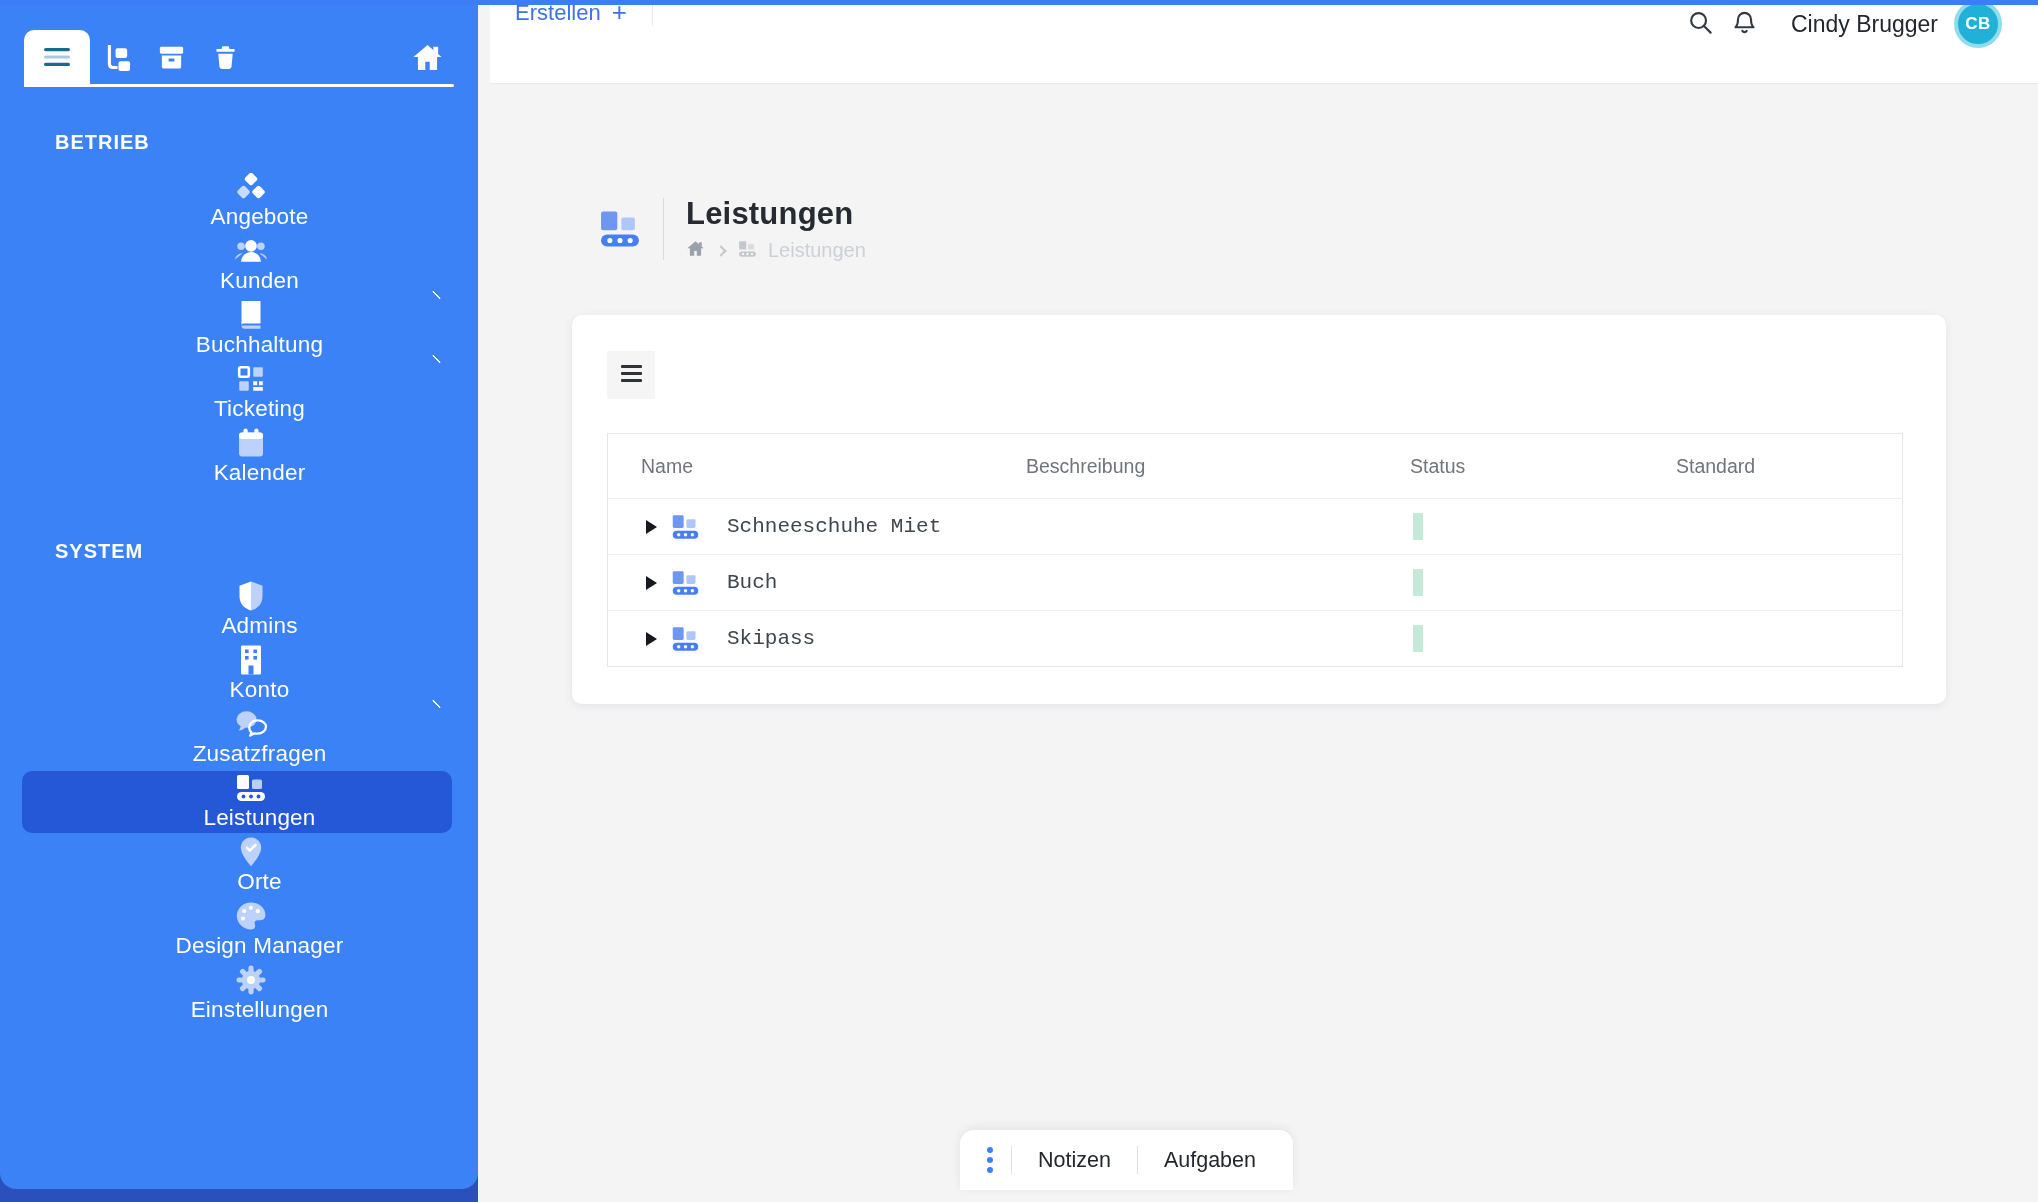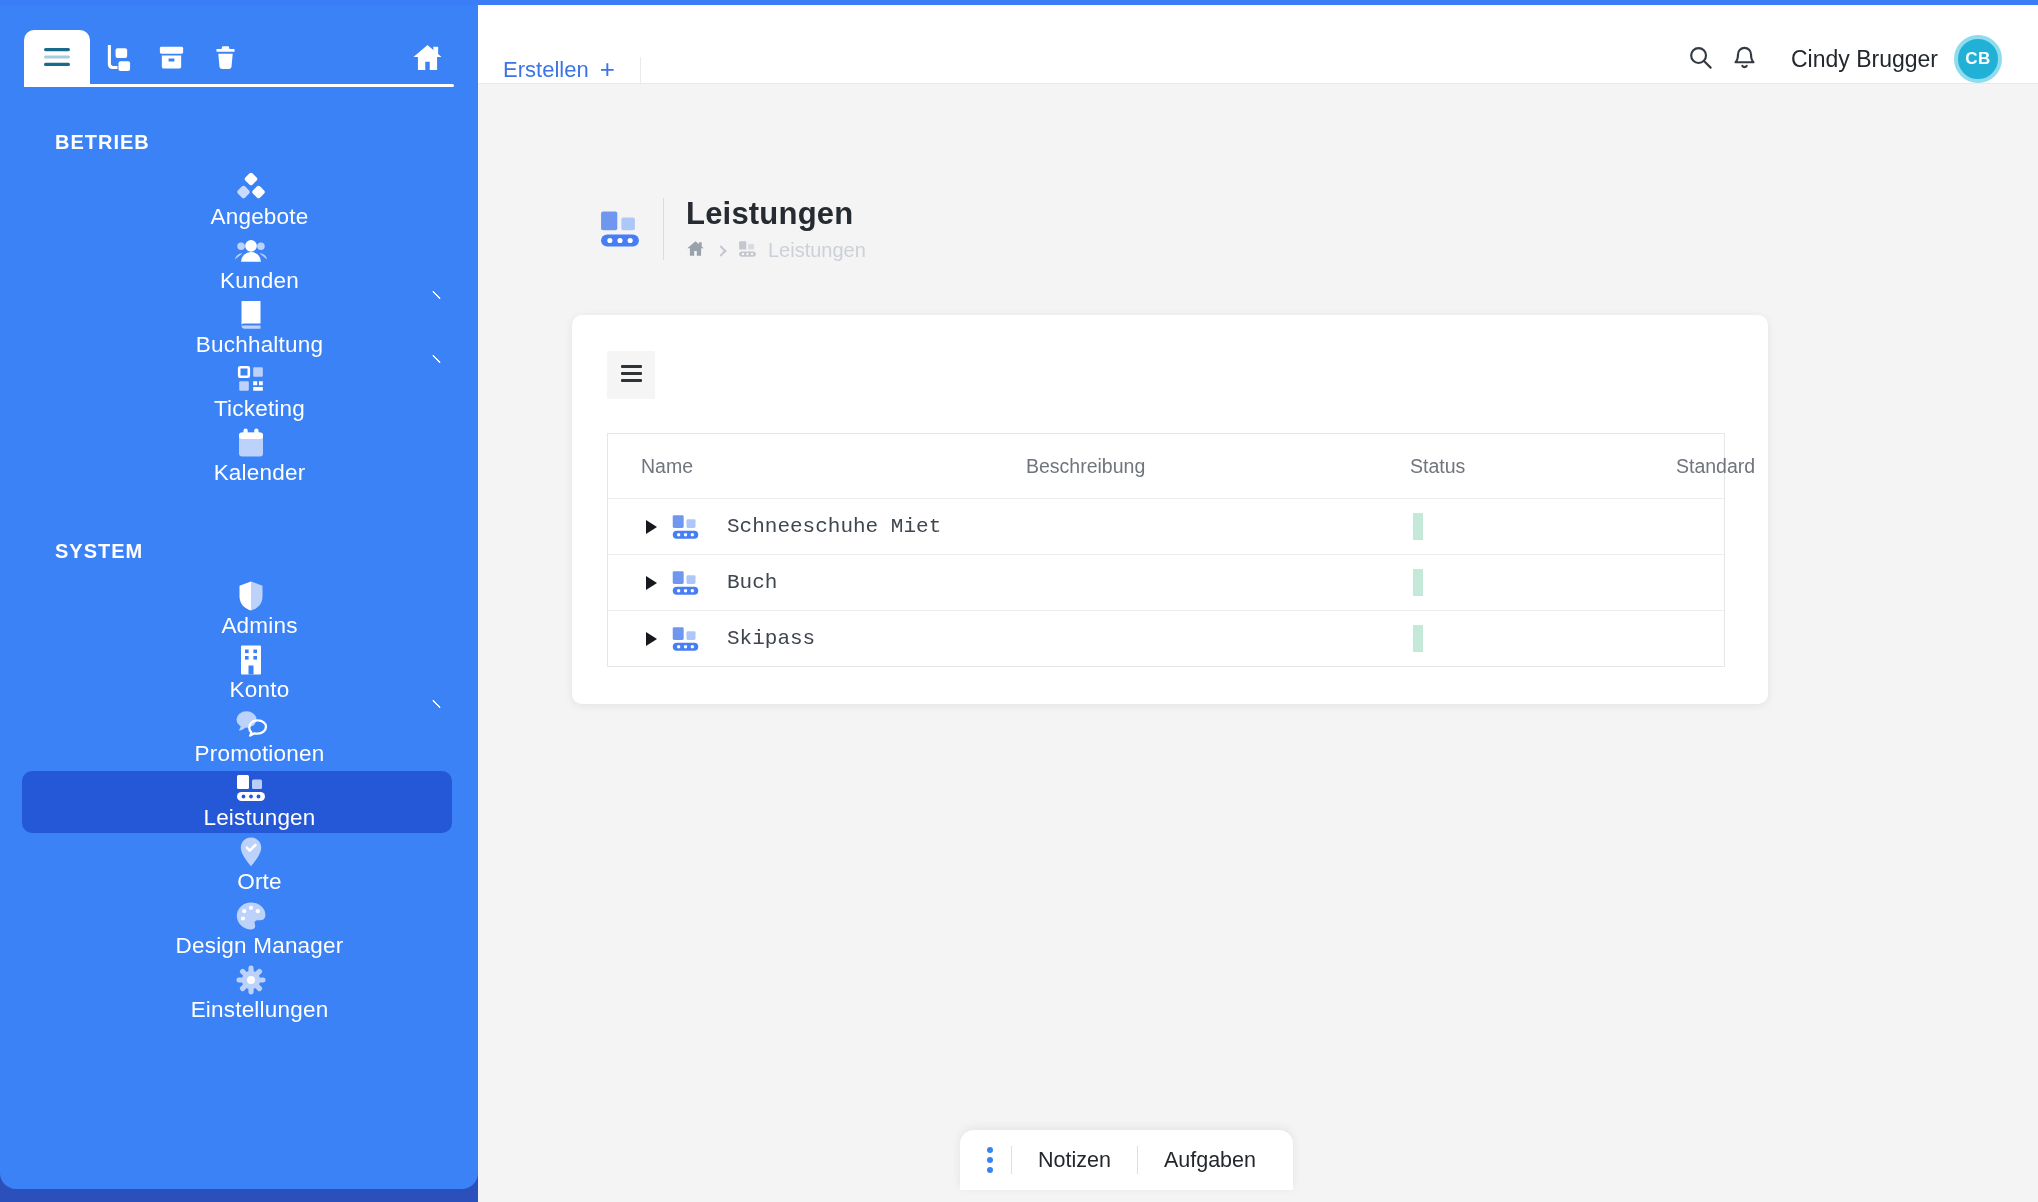--- a/index.html
+++ b/index.html
@@ -47,21 +47,21 @@
   .nav-label { font-size:22.5px; margin-left:18px; letter-spacing:.2px; }
   .nav-chevron {
     margin-left:auto; margin-right:10px; width:11px; height:11px;
     border-top:2.5px solid #fff; border-right:2.5px solid #fff;
     transform:rotate(45deg); border-radius:1px;
   }
 
   
   .main { flex:1; display:flex; flex-direction:column; position:relative; background:#f4f4f5; }
 
-  .topbar { flex:0 0 84px; height:84px; background:#fff; border-bottom:1px solid #e9eaec; display:flex; align-items:flex-end; }
+  .topbar { flex:0 0 84px; height:84px; background:#fff; border-bottom:1px solid #e9eaec; display:flex; align-items:flex-start;margin-left:12px; }
   .create-btn {
     width:163px; border:none; border-right:1px solid #e9eaec; background:#fff; cursor:pointer;
     display:flex; align-items:center; justify-content:center; gap:11px;
     color:#3d73e6; font-size:22px; font-family:inherit;
   }
   .create-plus { font-size:26px; font-weight:400; line-height:1; margin-top:-2px; }
   .topbar-right { margin-left:auto; display:flex; align-items:center; padding-right:36px; }
   .tb-icon-btn { background:none; border:none; cursor:pointer; display:flex; align-items:center; justify-content:center; width:44px; height:44px; }
   .user-name { font-size:23px; color:#23282e; margin:0 16px 0 24px; cursor:pointer; }
   .avatar {
@@ -77,21 +77,21 @@
   .page-head-divider { width:1px; height:62px; background:#d9dbde; margin:0 22px 0 20px; }
   .page-title { font-size:31px; font-weight:600; color:#262b31; letter-spacing:.2px; }
   .breadcrumb { display:flex; align-items:center; margin-top:7px; gap:10px; }
   .bc-chev {
     width:8px; height:8px; border-top:2px solid #c3c8ce; border-right:2px solid #c3c8ce;
     transform:rotate(45deg); margin:0 2px;
   }
   .bc-label { font-size:20px; color:#ccd1d7; }
 
   .card {
-    width:1196px; margin:53px 0 0 94px; background:#fff; border-radius:10px;
+    width:1374px; margin:53px 0 0 94px; background:#fff; border-radius:10px;
     box-shadow:0 2px 8px rgba(30,35,60,.08); padding:36px 43px 37px 35px;
   }
   .table-menu-btn {
     width:48px; height:48px; background:#f5f5f6; border:none; cursor:pointer;
     display:flex; align-items:center; justify-content:center; border-radius:2px;
   }
   .table { margin-top:34px; border:1px solid #e4e6e9; }
   .t-head, .t-row { display:grid; grid-template-columns:418px 384px 266px 1fr; align-items:center; }
   .t-head { height:64px; color:#70757d; font-size:19.5px; }
   .t-head .th:first-child { padding-left:33px; }
@@ -275,21 +275,21 @@
       </div>
 
       <div class="nav-item">
         <span class="nav-ico">
           <svg width="34" height="30" viewBox="0 0 34 30">
             <ellipse cx="12.5" cy="10.5" rx="10" ry="8.2" fill="#bcd2fb"></ellipse>
             <path d="M12 18c-1.6 2-4.2 3.4-7.5 3.4 1.3-1.3 2-2.8 2.2-4.4z" fill="#bcd2fb"></path>
             <path d="M32 17.5c0 4-3.8 7.2-8.6 7.2-1 0-2-.1-2.9-.4l-4.3 2.3 1.2-3.2c-1.4-1.3-2.2-3-2.2-4.9 0-4 3.8-7.2 8.6-7.2s8.2 3.2 8.2 6.2z" fill="none" stroke="#ffffff" stroke-width="2.3" stroke-linejoin="round"></path>
           </svg>
         </span>
-        <span class="nav-label">Promotionen</span>
+        <span class="nav-label">Zusatzfragen</span>
       </div>
 
       <div class="nav-item active">
         <span class="nav-ico">
           <svg width="34" height="30" viewBox="0 0 34 30">
             <rect x="3" y="2" width="12" height="14" rx="1.5" fill="#ffffff"></rect>
             <rect x="18" y="6.5" width="10" height="9.5" rx="1.5" fill="#b9cffb"></rect>
             <rect x="3" y="19" width="28" height="9" rx="4.5" fill="#ffffff"></rect>
             <circle cx="9.5" cy="23.5" r="1.9" fill="#2558d6"></circle>
             <circle cx="17" cy="23.5" r="1.9" fill="#2558d6"></circle>

